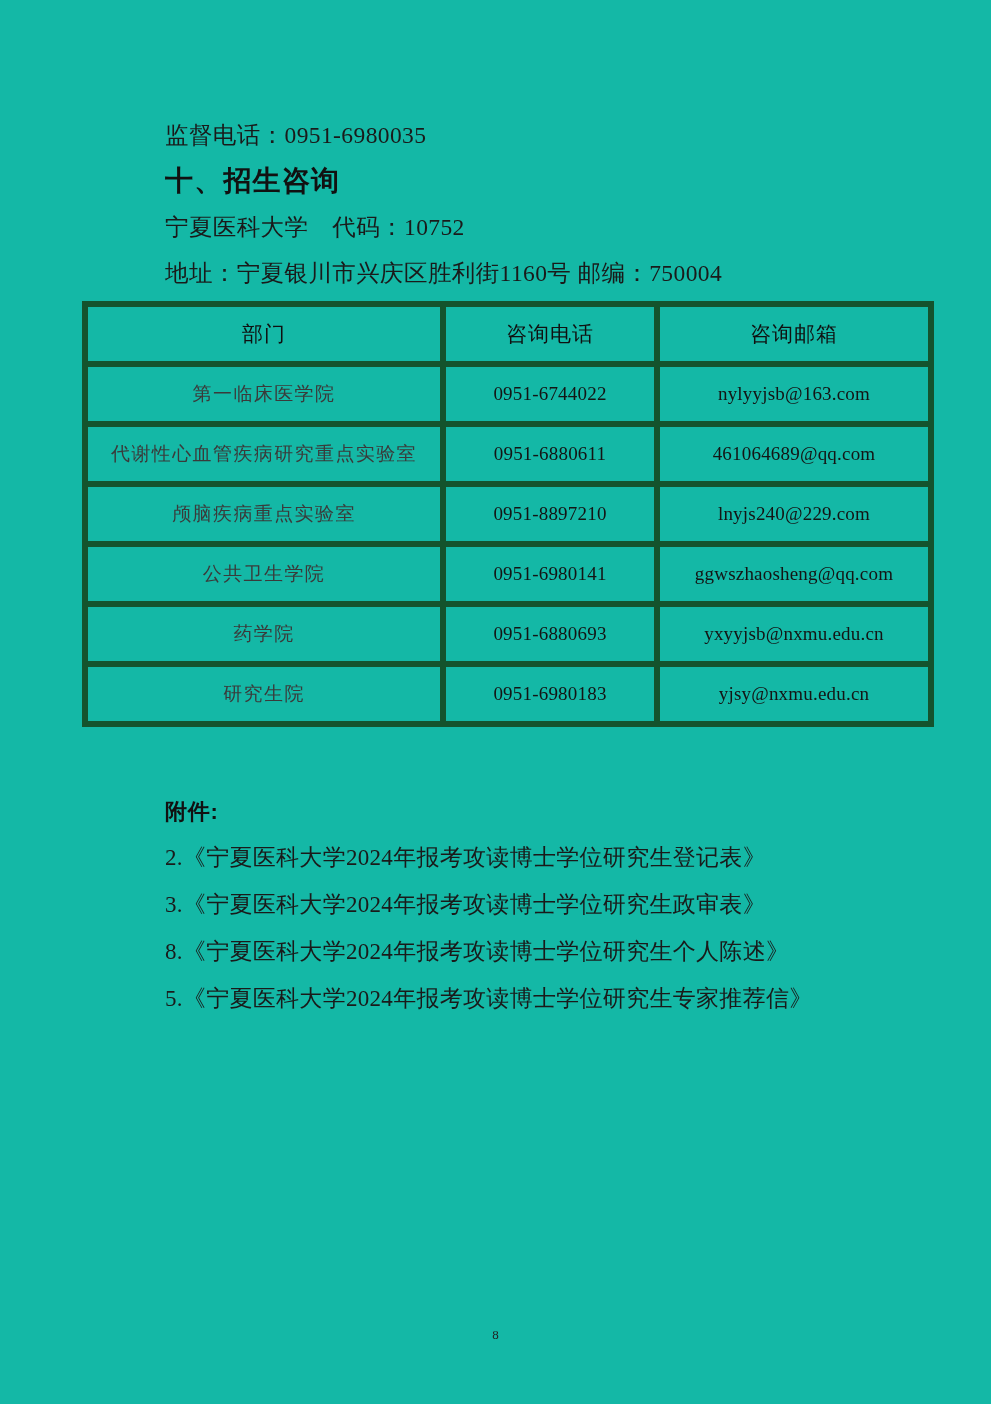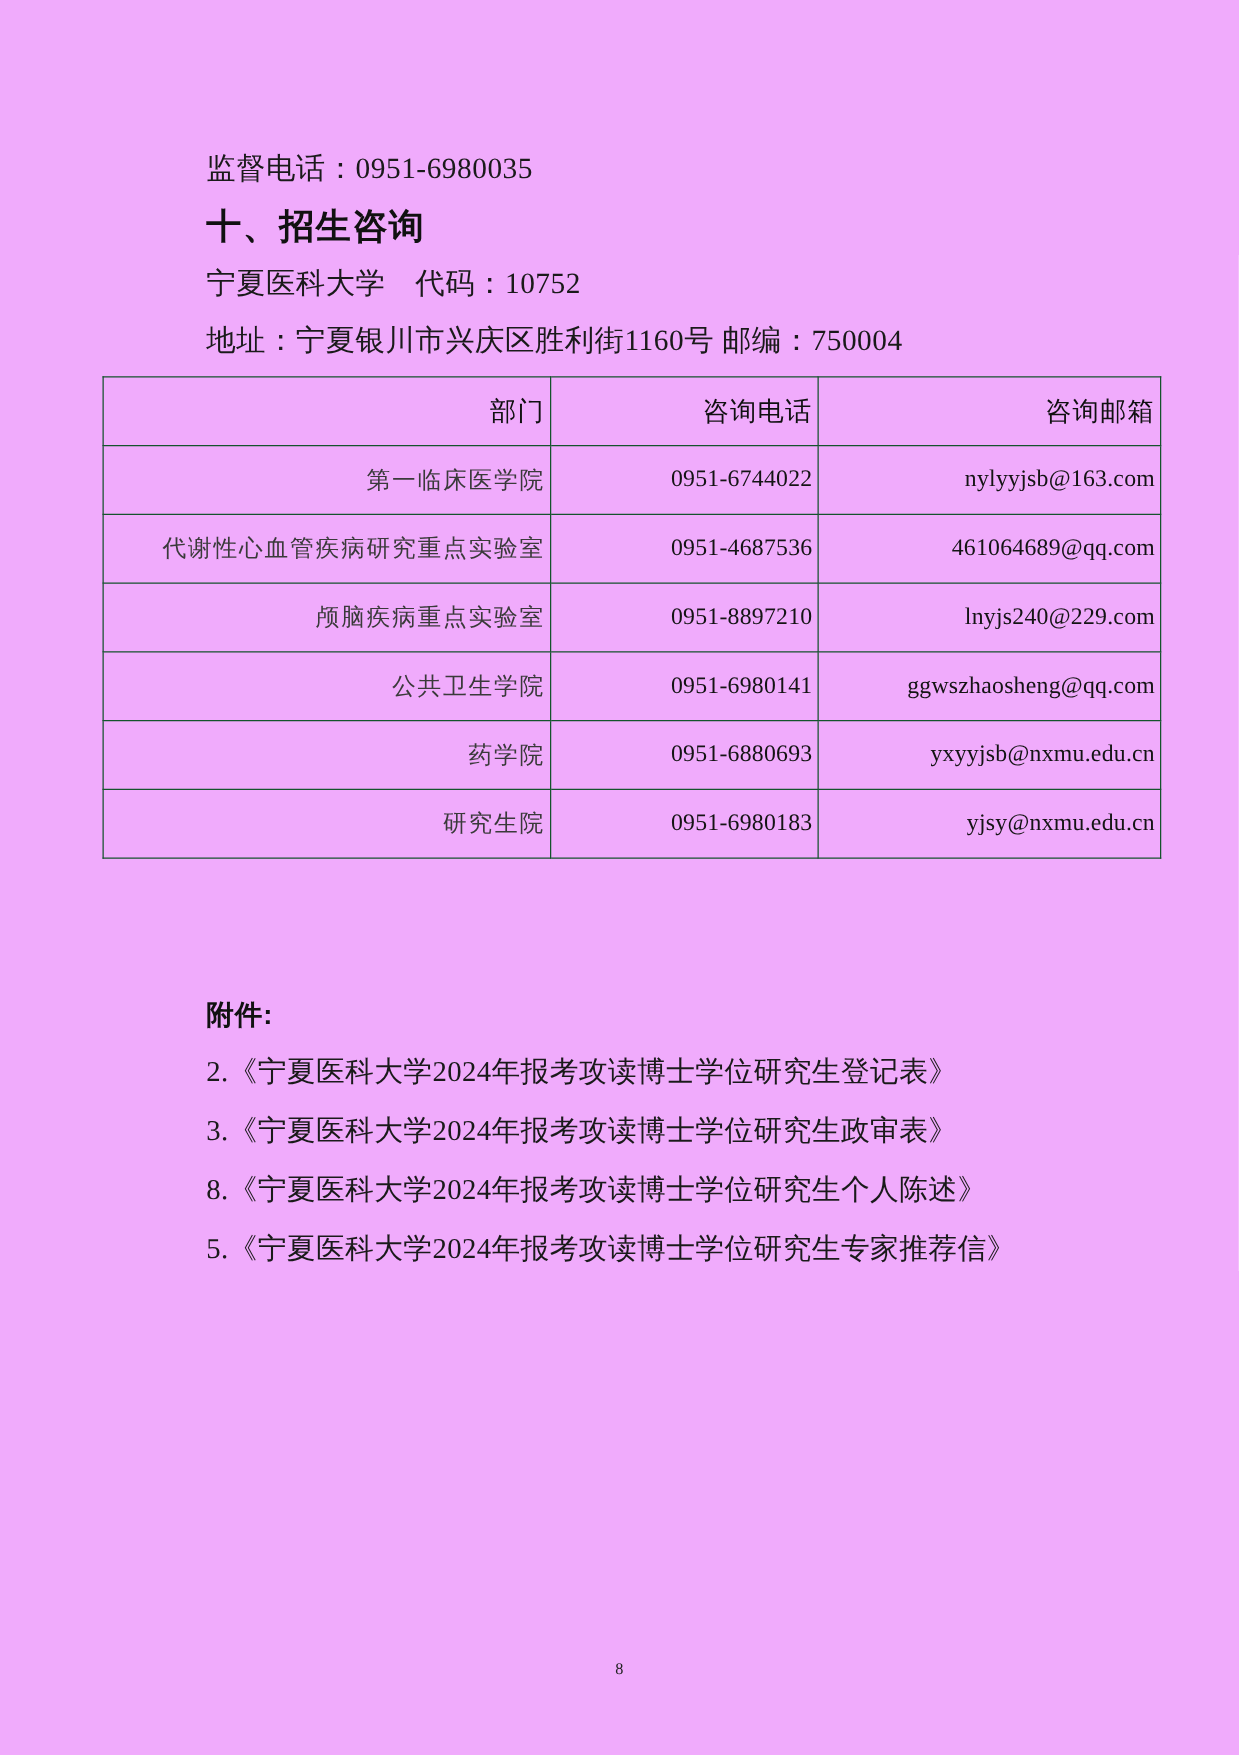--- a/index.html
+++ b/index.html
@@ -12,21 +12,21 @@
     height: 1404px;
     position: relative;
     font-family: "Liberation Serif", "DejaVu Serif", serif;
     color: #1a1a1a;
     overflow: hidden;
   }
 
   .page {
     position: absolute;
     inset: 0;
-    background: #f0abfc;
+    background: #14b8a6;
   }
 
   
   .textblock {
     position: absolute;
     left: 165px;
     top: 112px;
     width: 780px;
   }
 
@@ -60,23 +60,23 @@
     width: 846px;
     table-layout: fixed;
   }
 
   table.contact-table col.c-dept  { width: 358px; }
   table.contact-table col.c-phone { width: 214px; }
   table.contact-table col.c-mail  { width: 274px; }
 
   table.contact-table td,
   table.contact-table th {
-    border: 1px solid #14532d;
+    border: 6px solid #14532d;
     height: 54px;
-    text-align: right;
+    text-align: center;
     vertical-align: middle;
     padding: 0 4px;
     font-weight: normal;
   }
 
   table.contact-table thead th {
     font-size: 21px;
     letter-spacing: 1px;
     color: #101010;
   }
@@ -165,21 +165,21 @@
         </tr>
       </thead>
       <tbody>
         <tr>
           <td class="dept">第一临床医学院</td>
           <td class="phone">0951-6744022</td>
           <td class="mail">nylyyjsb@163.com</td>
         </tr>
         <tr>
           <td class="dept">代谢性心血管疾病研究重点实验室</td>
-          <td class="phone">0951-4687536</td>
+          <td class="phone">0951-6880611</td>
           <td class="mail">461064689@qq.com</td>
         </tr>
         <tr>
           <td class="dept">颅脑疾病重点实验室</td>
           <td class="phone">0951-8897210</td>
           <td class="mail">lnyjs240@229.com</td>
         </tr>
         <tr>
           <td class="dept">公共卫生学院</td>
           <td class="phone">0951-6980141</td>

